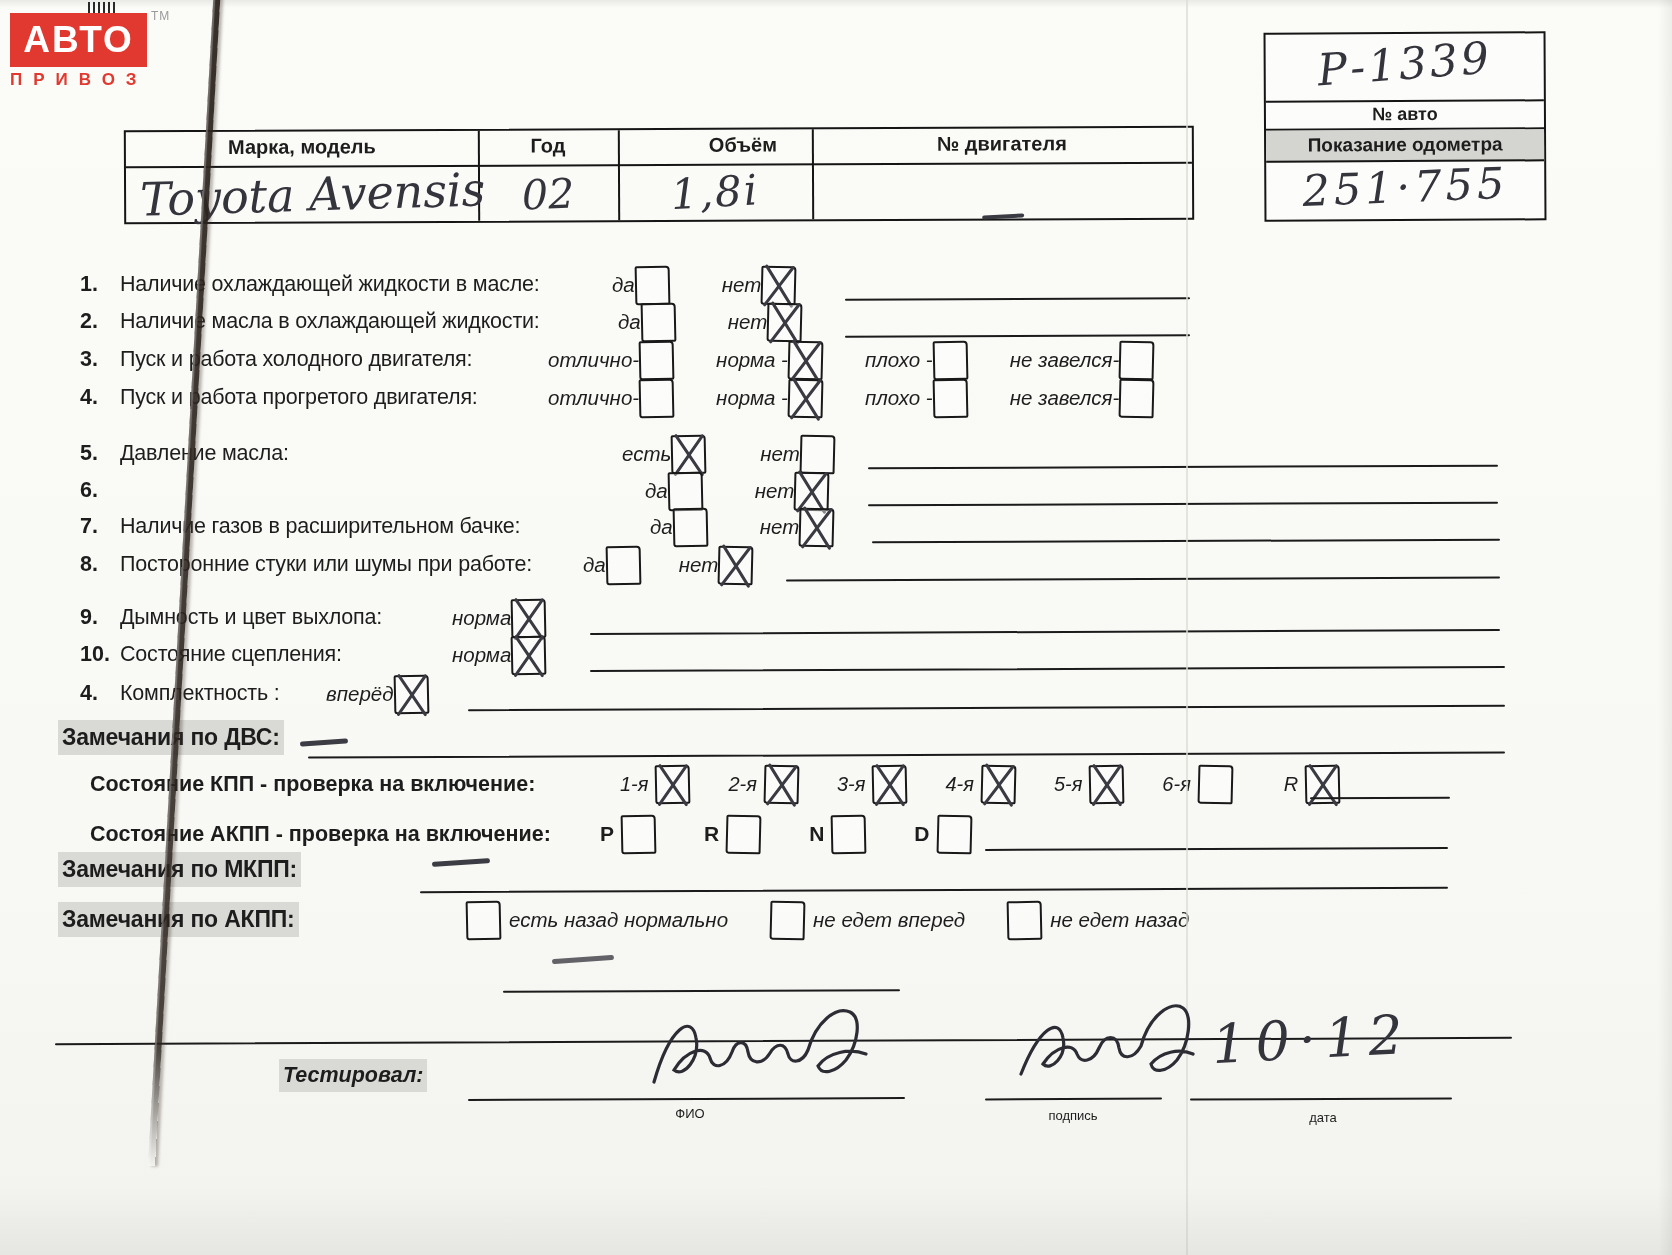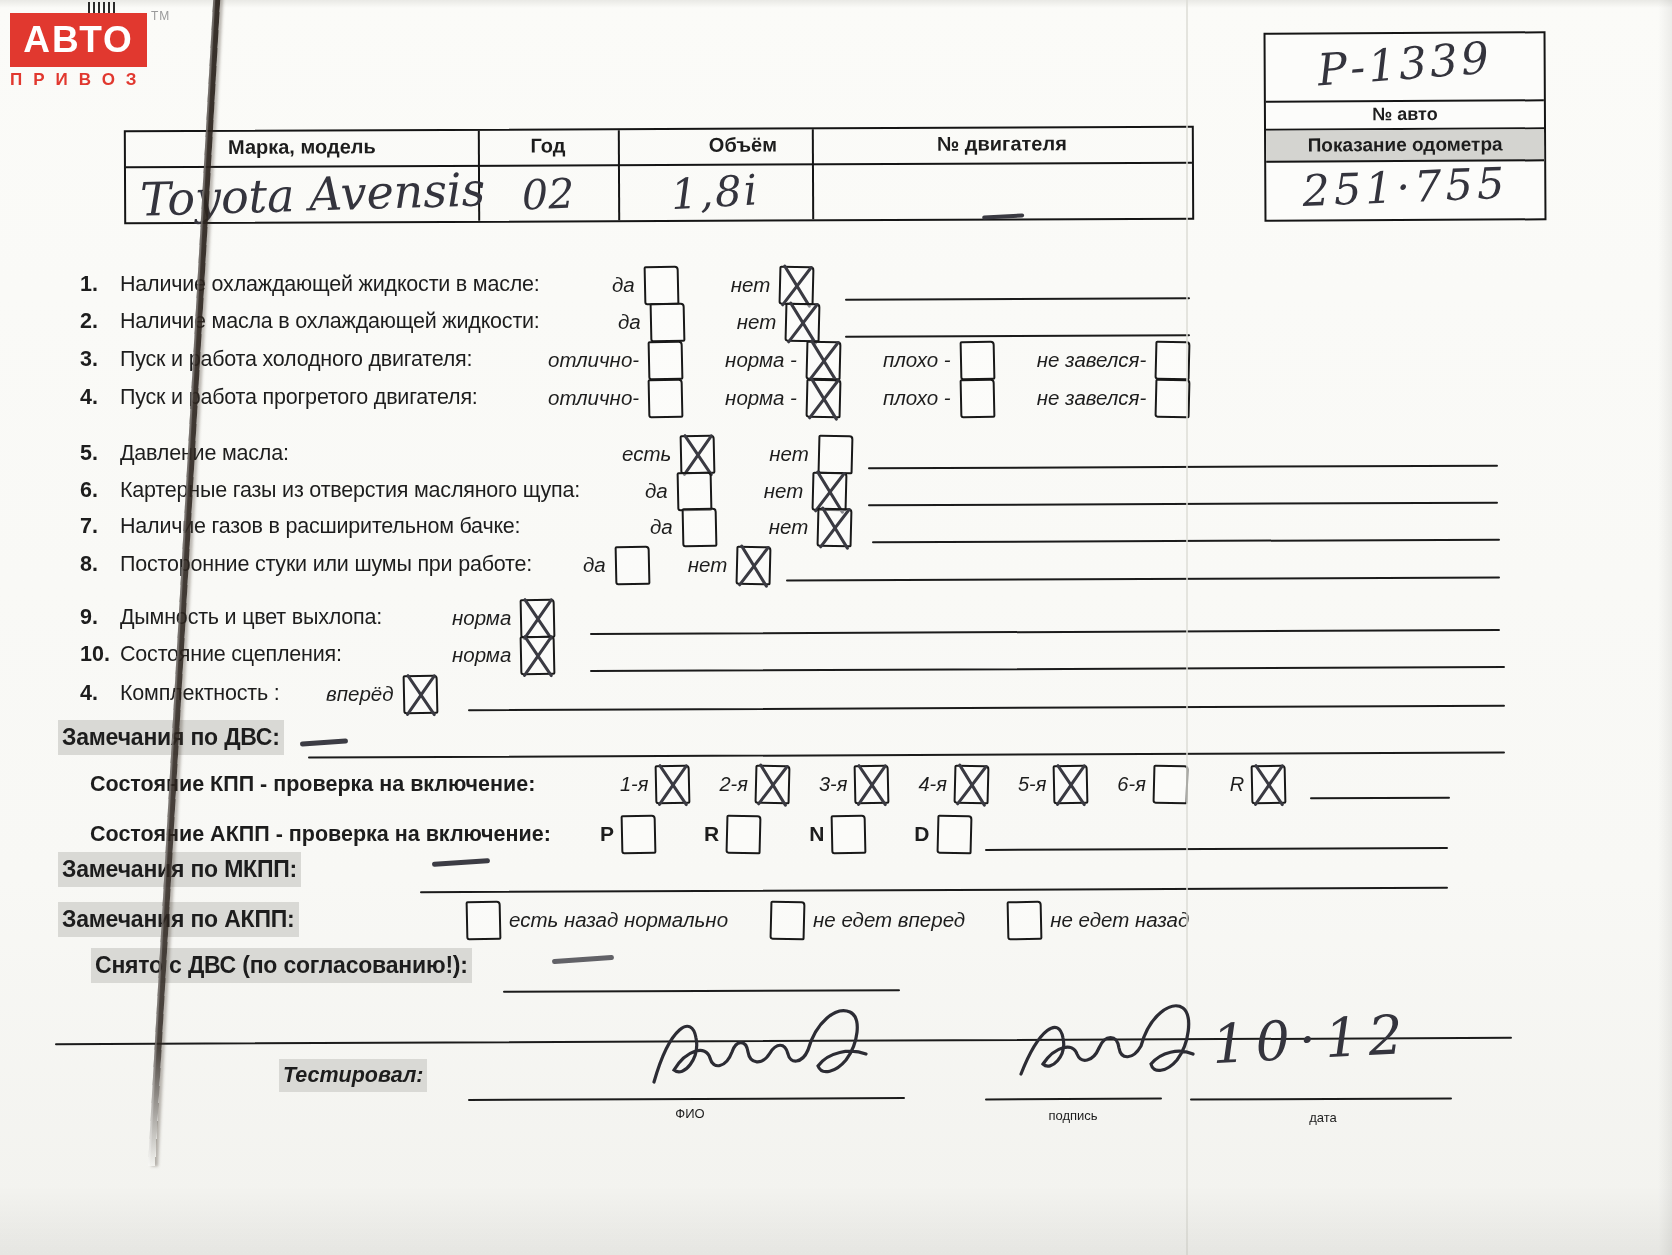--- a/index.html
+++ b/index.html
@@ -44,32 +44,32 @@
   .h1{left:0;width:352px}.h2{left:352px;width:140px}.h3{left:520px;width:194px}.h4{left:686px;width:380px}
   .mm-val{position:absolute;left:14px;top:36px;font-size:46px;transform:rotate(-1.5deg);white-space:nowrap;}
   .yr-val{position:absolute;left:352px;top:40px;width:140px;text-align:center;font-size:41px;transform:rotate(-2deg);}
   .vol-val{position:absolute;left:492px;top:38px;width:194px;text-align:center;font-size:42px;transform:rotate(-3deg);letter-spacing:2px;}
   .eng-dash{position:absolute;left:856px;top:86px;width:42px;height:4px;background:#3a3a42;border-radius:3px;transform:rotate(-3deg);z-index:5;}
   
   .chk-row{position:absolute;left:0;width:1672px;height:42px;}
   .num{position:absolute;left:80px;font-weight:bold;font-size:21.5px;top:9px;}
   .ilabel{position:absolute;left:120px;font-size:21.5px;top:9px;letter-spacing:-.2px;white-space:nowrap;}
   .opts{position:absolute;top:2px;display:flex;align-items:center;height:40px;}
-  .opt{display:inline-flex;align-items:center;gap:9px;}
+  .opt{display:inline-flex;align-items:center;}
   .olabel{font-style:italic;font-size:20.5px;white-space:nowrap;}
   .box{position:relative;display:inline-block;width:31px;height:35px;border:2.4px solid #191919;border-radius:2px 4px 2px 3px;
        background:rgba(255,255,255,.4);transform:rotate(-1.2deg);flex:0 0 auto;}
   .opt:nth-child(even) .box{transform:rotate(1.4deg);}
   .box.checked::before,.box.checked::after{content:"";position:absolute;left:50%;top:50%;width:3px;height:142%;background:#3a3a42;border-radius:2px;}
   .box.checked::before{transform:translate(-50%,-50%) rotate(36deg);}
   .box.checked::after{transform:translate(-50%,-50%) rotate(-33deg);}
   .o1{left:612px;gap:52px}.o2{left:618px;gap:52px}.o3{left:548px;gap:42px}.o4{left:548px;gap:42px}
   .o5{left:622px;gap:54px}.o6{left:645px;gap:52px}.o7{left:650px;gap:52px}.o8{left:583px;gap:38px}
   .o9{left:452px}.o10{left:452px}.o11{left:326px}
-  .okpp{left:620px;gap:29px}.okpp .opt{gap:7px}.okpp .opt:last-child{margin-left:13px}
+  .okpp{left:620px;gap:38px}.okpp .opt{gap:7px}.okpp .opt:last-child{margin-left:13px}
   .oakpp{left:600px;gap:48px}.oakpp .opt{gap:7px}.oakpp .olabel{font-style:normal;font-weight:bold;font-size:21px}
   .okpp .olabel{font-size:20px}
   .oakppz{left:466px;gap:42px}.oakppz .opt{gap:8px}
   
   .uline{position:absolute;height:2.2px;background:#1b1b1b;border-radius:2px;transform:rotate(-.25deg);}
   
   .shade{background:#d9d9d5;box-shadow:0 0 0 4px #d9d9d5;}
   .sec{position:absolute;font-weight:bold;font-size:23px;letter-spacing:-.2px;white-space:nowrap;}
   .gear-label{position:absolute;left:90px;font-weight:bold;font-size:21.5px;white-space:nowrap;}
   .hdash{position:absolute;height:5px;border-radius:3px;background:#3c3c44;transform:rotate(-4deg);z-index:5;}
@@ -201,21 +201,20 @@
           <span class="box checked"></span>
         </span>
         <span class="opt">
           <span class="olabel">нет</span>
           <span class="box"></span>
         </span>
       </span>
   </div>
   <div class="chk-row" style="top:469px">
     <span class="num">6.</span>
-    <span class="ilabel">Картерные газы из отверстия масляного щупа:</span>
     <span class="opts o6">
         <span class="opt">
           <span class="olabel">да</span>
           <span class="box"></span>
         </span>
         <span class="opt">
           <span class="olabel">нет</span>
           <span class="box checked"></span>
         </span>
       </span>
@@ -366,21 +365,20 @@
           <span class="box"></span>
           <span class="olabel">не едет вперед</span>
         </span>
         <span class="opt">
           <span class="box"></span>
           <span class="olabel">не едет назад</span>
         </span>
       </span>
   </div>
 
-  <div class="sec shade" style="left:95px;top:952px">Снято с ДВС (по согласованию!):</div>
   <div class="hdash" style="left:552px;top:957px;width:62px;opacity:.8"></div>
   <div class="uline" style="left:503px;top:990px;width:397px"></div>
 
   <div class="uline" style="left:55px;top:1040px;width:1457px"></div>
   <div class="tester shade">Тестировал:</div>
 
   <div class="uline" style="left:468px;top:1098px;width:437px"></div>
   <div class="uline" style="left:985px;top:1098px;width:177px"></div>
   <div class="uline" style="left:1190px;top:1098px;width:262px"></div>
 

